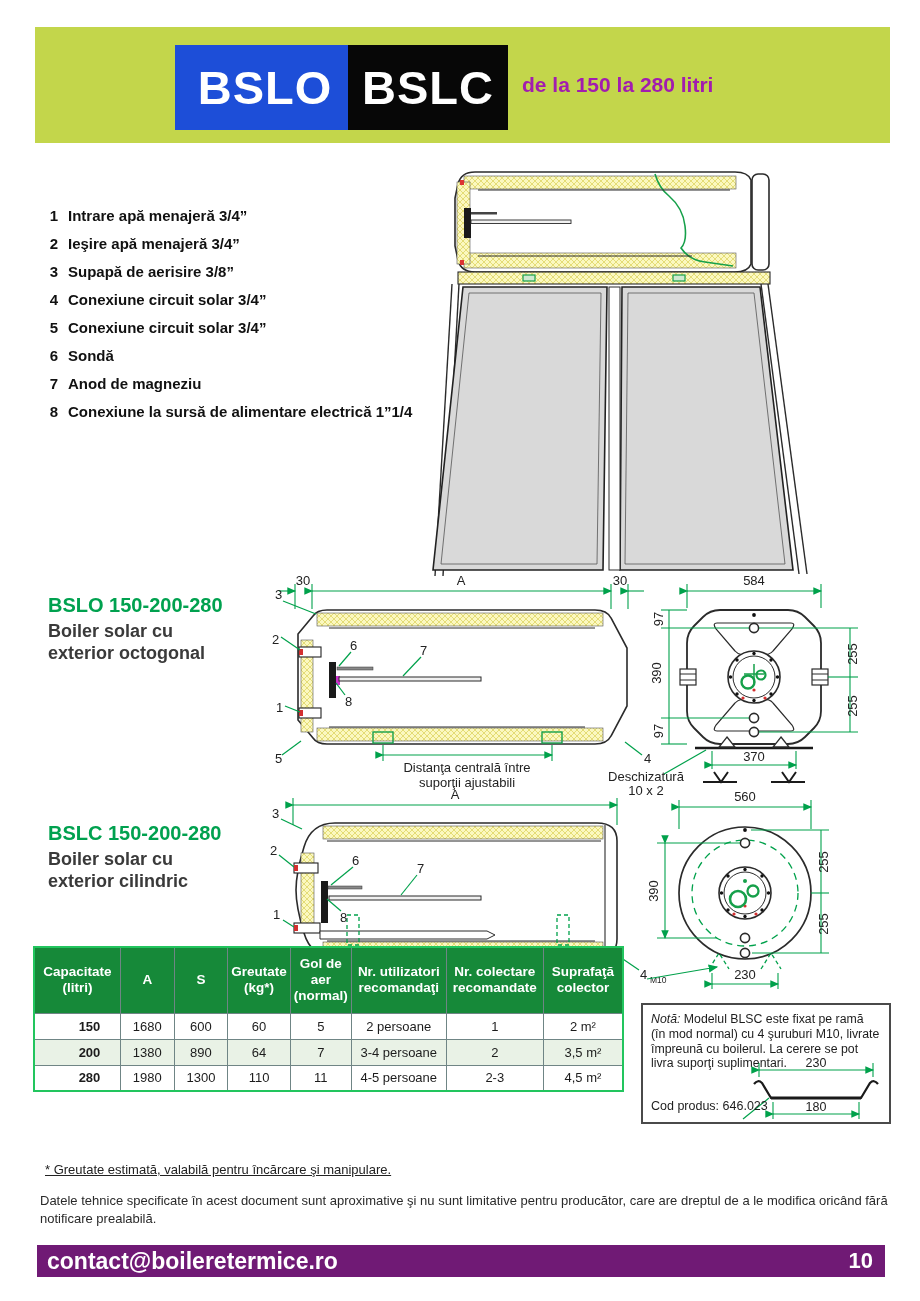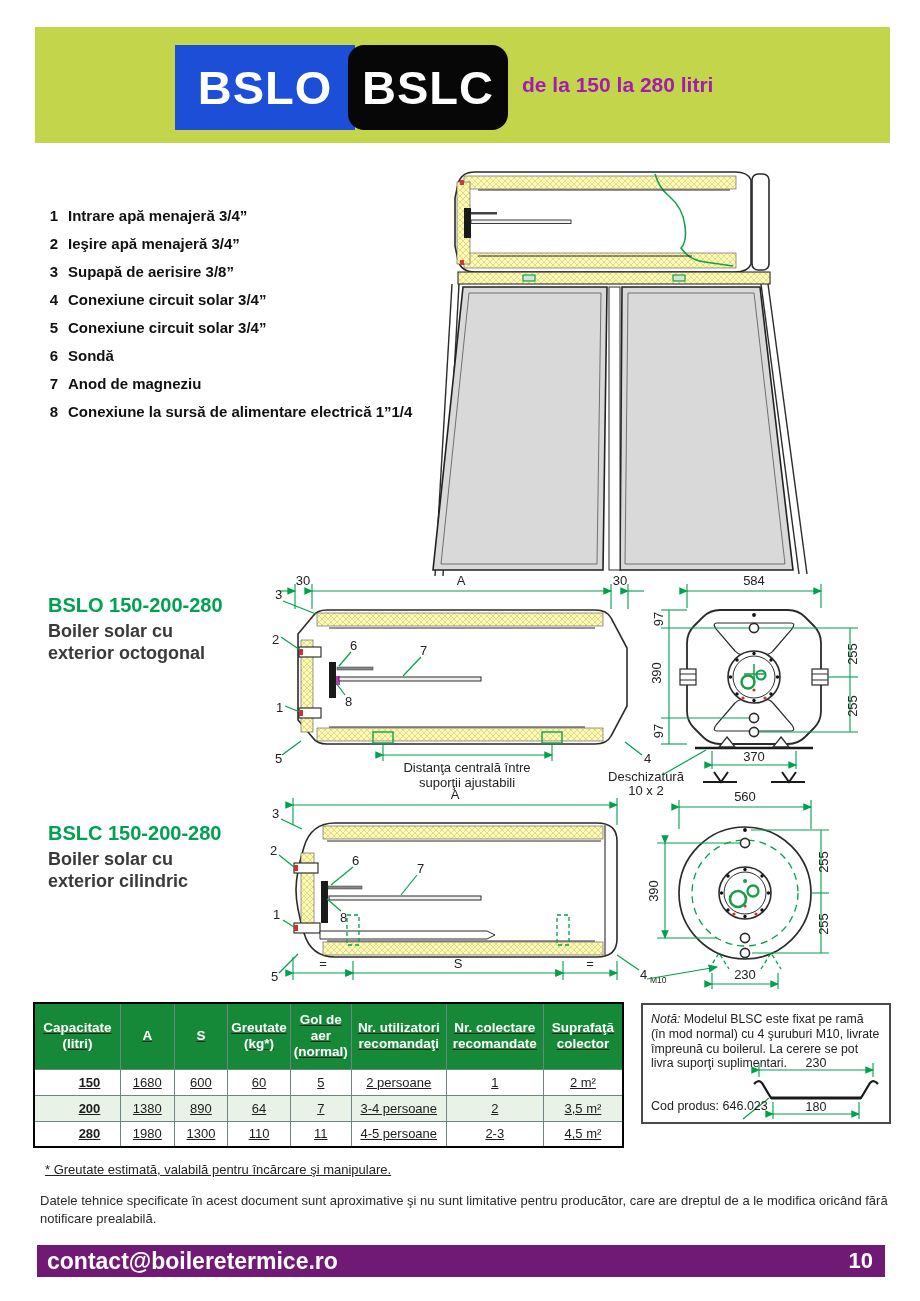--- a/index.html
+++ b/index.html
@@ -7,39 +7,39 @@
   .page {
     position:relative; width:920px; height:1301px; margin:0 auto;
     background:#ffffff; overflow:hidden;
     font-family:"Liberation Sans", sans-serif; color:#1f1f1f;
   }
   
   .band { position:absolute; left:35px; top:27px; width:855px; height:116px; background:#c3d64b; }
   .model-box { position:absolute; top:18px; height:85px; display:flex; align-items:center; justify-content:center;
                color:#fff; font-weight:bold; font-size:47px; letter-spacing:1px; }
   .model-box.gray  { left:140px; width:180px; background:#1d4ed8; }
-  .model-box.black { left:313px; width:160px; background:#070707;border-radius:16px; }
+  .model-box.black { left:313px; width:160px; background:#070707; }
   .band-sub { position:absolute; left:487px; top:0; height:116px; display:flex; align-items:center;
               font-size:21px; font-weight:bold; color:#a21caf; }
   
   .parts { position:absolute; left:42px; top:201px; }
   .part-row { display:flex; height:28px; align-items:center; font-weight:bold; font-size:15px; color:#111; }
   .part-num { width:16px; text-align:right; margin-right:10px; }
   
   .sec-title { position:absolute; left:48px; font-size:20px; font-weight:bold; color:#00a14f; }
   .sec-desc  { position:absolute; left:48px; font-size:18px; font-weight:bold; color:#3a3a3a; line-height:22px; }
   
   svg { position:absolute; overflow:visible; }
   svg text { font-family:"Liberation Sans", sans-serif; fill:#222; }
   .dimtxt { font-size:13px; }
   .callout { font-size:13px; }
   .sub-m10 { font-size:8.5px; }
   .note-dim { font-size:12.5px; }
   
-  .spec-table { position:absolute; left:33px; top:1002px; width:591px; border:2px solid #000000; border-collapse:collapse;text-decoration:underline; }
+  .spec-table { position:absolute; left:33px; top:946px; width:591px; border:2px solid #22c55e; border-collapse:collapse; }
   .spec-table td, .spec-table th { border:1px solid #6f8585; text-align:center; vertical-align:middle; }
   .spec-table th { background:#168939; color:#ffffff; font-weight:bold; font-size:13.5px; height:66px; line-height:16px; padding:0 3px; }
   .spec-table td { font-size:13px; height:26px; background:#ffffff; color:#1c1c1c; }
   .spec-table tr.alt td { background:#e9f2e6; }
   .spec-table td.cap { font-weight:bold;padding-left:24px; }
   
   .note-box { position:absolute; left:641px; top:1003px; width:250px; height:121px;
               border:2px solid #4a4a4a; background:#fff; padding:7px 8px; font-size:12.3px; line-height:14.8px; color:#1d1d1d; }
   .note-label { font-style:italic; }
   .note-cod { position:absolute; left:8px; bottom:8px; font-size:12.5px; color:#1d1d1d; }

